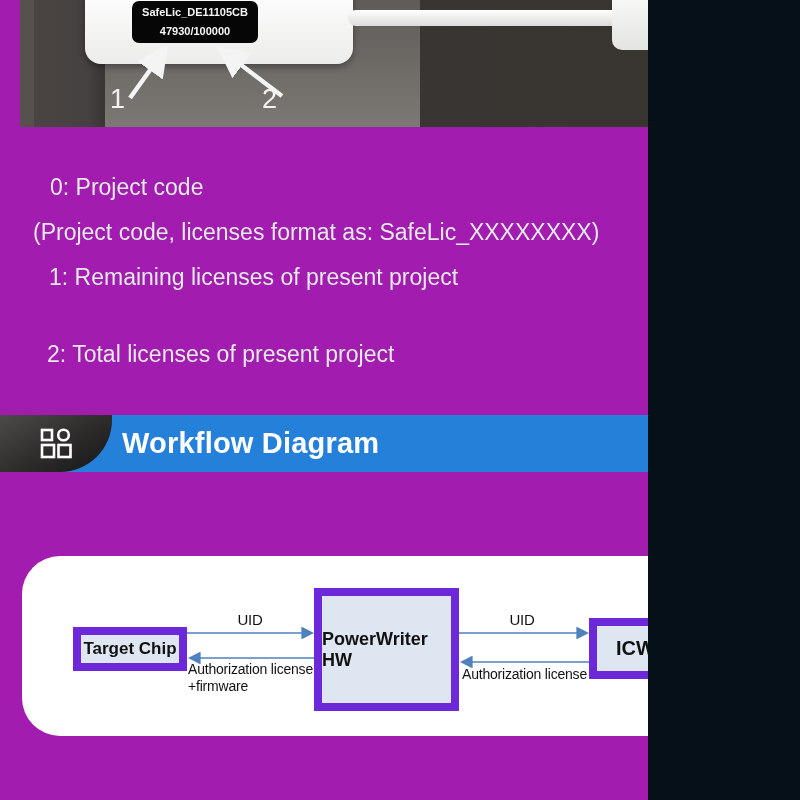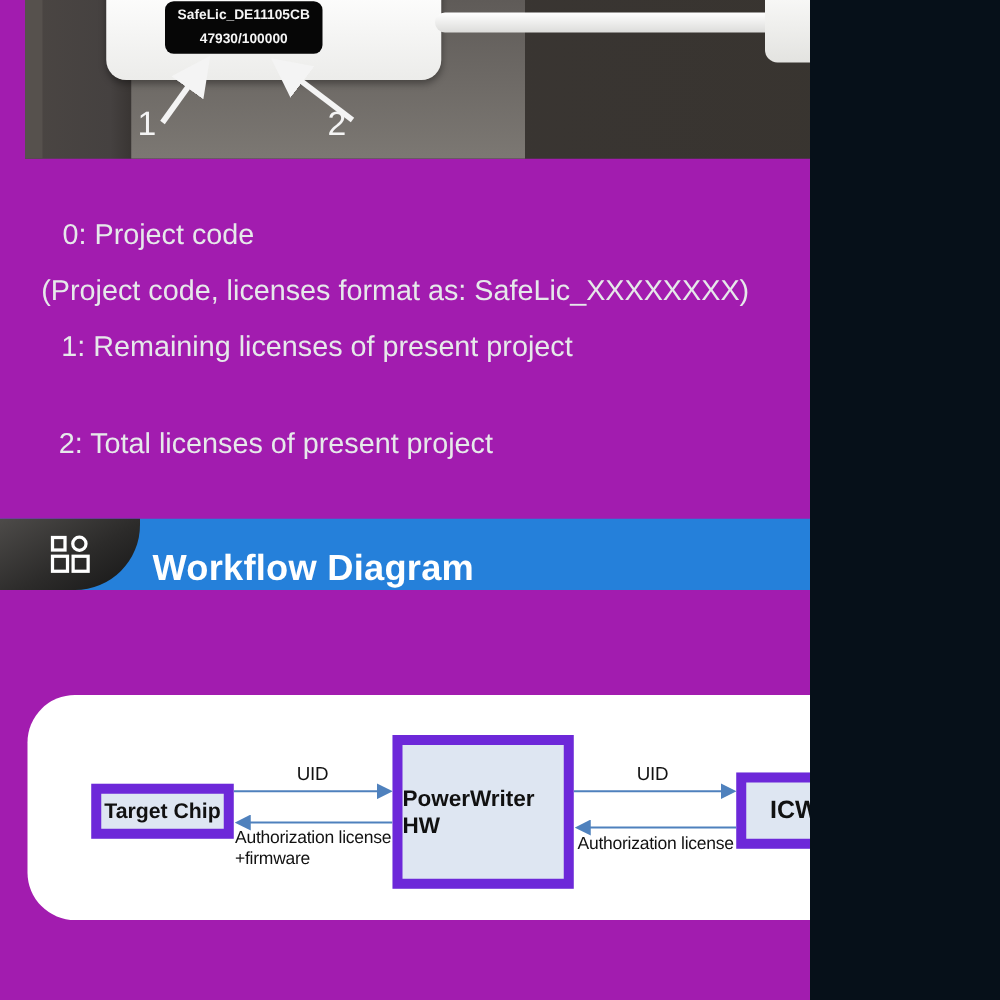--- a/index.html
+++ b/index.html
@@ -35,21 +35,21 @@
   .dl1{left:33px;top:219px;}
   .dl2{left:49px;top:264px;}
   .dl3{left:47px;top:309px;margin-top:32px;}
 
   
   .banner{position:absolute;left:0;top:415px;width:800px;height:57px;background:#2580da;}
   .banner-blob{position:absolute;left:0;top:0;width:112px;height:57px;
                background:linear-gradient(150deg,#4d4b49 0%,#2c2b2a 55%,#161616 100%);
                border-radius:0 0 52px 0;}
   .banner-icon{position:absolute;left:40px;top:13px;width:32px;height:32px;}
-  .banner-title{position:absolute;left:122px;top:12px;height:57px;line-height:57px;
+  .banner-title{position:absolute;left:122px;top:0;height:57px;line-height:57px;
                 color:#ffffff;font-size:29px;font-weight:bold;letter-spacing:.2px;}
 
   
   .card{position:absolute;left:22px;top:556px;width:756px;height:180px;background:#ffffff;
         border-radius:38px;}
   .diagram-title{position:absolute;left:56px;top:28px;color:#e0202e;font-weight:bold;
                  font-size:16px;letter-spacing:-.2px;}
   .node{position:absolute;background:#dee6f2;border:8px solid #6d28d9;box-sizing:border-box;
         display:flex;align-items:center;justify-content:center;color:#111;font-weight:bold;}
   .node-target{left:51px;top:71px;width:114px;height:44px;font-size:17px;}

